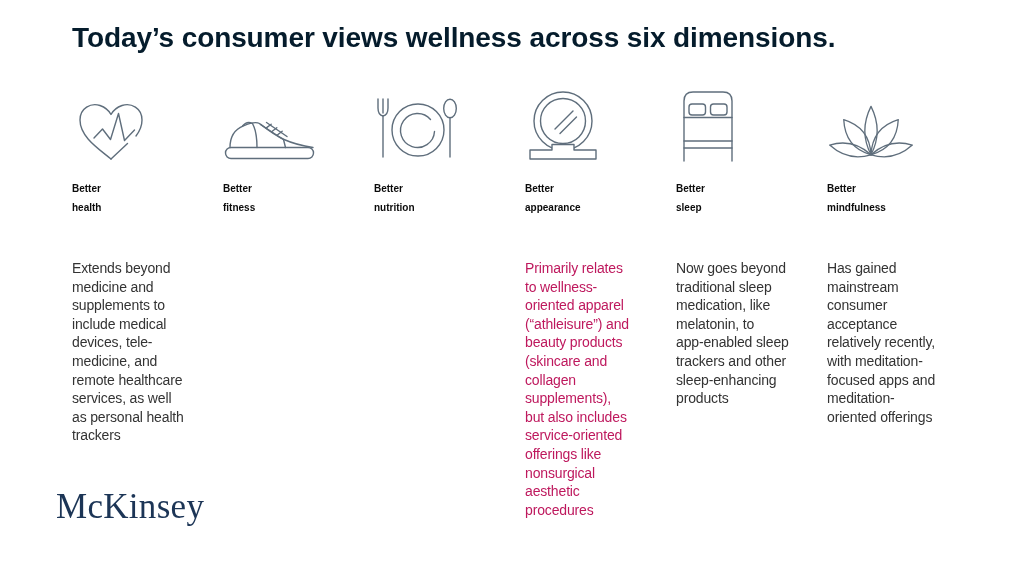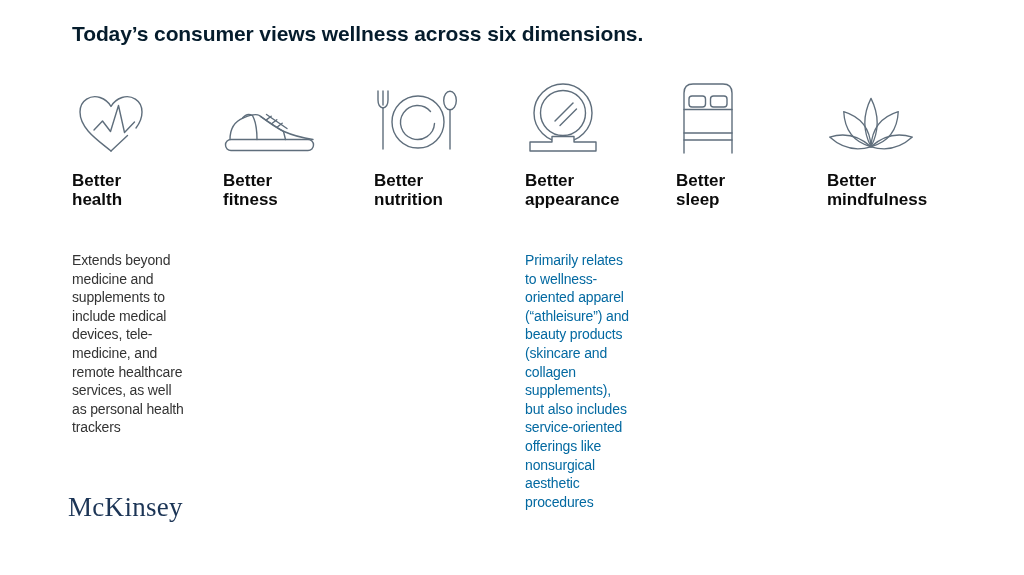--- a/index.html
+++ b/index.html
@@ -6,60 +6,60 @@
   html,body { width:1024px; height:575px; }
   body {
     background:#ffffff;
     font-family:"Liberation Sans", sans-serif;
     position:relative;
     overflow:hidden;
     color:#333;
   }
   .content { padding:22px 40px 0 72px; }
   .page-title {
-    font-size:21px;
+    font-size:28px;
     font-weight:bold;
     color:#051c2c;
     letter-spacing:-0.1px;
   }
   .columns {
     display:flex;
     gap:20px;
     margin-top:32px;
   }
   .col { width:131px; flex:0 0 131px; }
   .icon-box {
     height:76px;
     display:flex;
     align-items:flex-end;
   }
   .icon-box svg { color:var(--icon-stroke,#5f6e7c); display:block; }
   .dim-heading {
     margin:17px 0 9px 0;
-    font-size:17px;
+    font-size:10px;
     line-height:19px;
     font-weight:bold;
     color:#0b0b0b;
     white-space:pre-line;
   }
   .dim-desc {
     font-size:14px;
     line-height:18.6px;
     color:#333333;
     white-space:pre-line;
     letter-spacing:-0.15px;
     margin-top:42px;
   }
   .logo {
     position:absolute;
-    left:68px;
+    left:56px;
     top:494px;
     font-family:"Liberation Serif", serif;
     color:var(--logo-color,#1c3556);
-    font-size:27px;
+    font-size:35px;
     line-height:26px;
     letter-spacing:0.3px;
   }
   .logo .line2 { padding-left:27px; }
 </style>
 </head>
 <body style="background: rgb(255, 255, 255);">
 
 <div class="content">
   <h1 class="page-title" style="color: rgb(5, 28, 44);">Today’s consumer views wellness across six dimensions.</h1>
@@ -128,21 +128,21 @@
         <svg width="76" height="76" viewBox="0 0 76 76" fill="none" stroke="currentColor" stroke-width="1.4" stroke-linecap="round" stroke-linejoin="round">
           <circle cx="38" cy="35" r="29"></circle>
           <circle cx="38" cy="35" r="22.5"></circle>
           <path d="M30 43 L48 25"></path>
           <path d="M35 47.5 L51.5 31"></path>
           <path d="M5 73 V64 H27 V58.5 H49 V64 H71 V73 Z" fill="#ffffff"></path>
         </svg>
       </div>
       <h3 class="dim-heading" style="color: rgb(11, 11, 11);">Better
 appearance</h3>
-      <p class="dim-desc" style="color: #0369a1;">Primarily relates
+      <p class="dim-desc" style="color: #be185d;">Primarily relates
 to wellness-
 oriented apparel
 (“athleisure”) and
 beauty products
 (skincare and
 collagen
 supplements),
 but also includes
 service-oriented
 offerings like
@@ -157,34 +157,51 @@
           <path d="M8 75 V15 Q8 6 17 6 H47 Q56 6 56 15 V75"></path>
           <rect x="13" y="18" width="16.5" height="11" rx="3"></rect>
           <rect x="34.5" y="18" width="16.5" height="11" rx="3"></rect>
           <path d="M8 31.5 H56"></path>
           <path d="M8 55 H56"></path>
           <path d="M8 62 H56"></path>
         </svg>
       </div>
       <h3 class="dim-heading" style="color: rgb(11, 11, 11);">Better
 sleep</h3>
+      <p class="dim-desc" style="color: rgb(51, 51, 51);">Now goes beyond
+traditional sleep
+medication, like
+melatonin, to
+app-enabled sleep
+trackers and other
+sleep-enhancing
+products</p>
     </div>
 
     <div class="col">
       <div class="icon-box">
         <svg width="88" height="62" viewBox="0 0 100 70" fill="none" stroke="currentColor" stroke-width="1.5" stroke-linecap="round" stroke-linejoin="round">
           <path d="M50 62 Q36 35 50 7 Q64 35 50 62 Z"></path>
           <path d="M50 62 Q48.5 31 19 22 Q20.5 54 50 62 Z"></path>
           <path d="M50 62 Q51.5 31 81 22 Q79.5 54 50 62 Z"></path>
           <path d="M50 62 Q29 43 3 51 Q24 70 50 62 Z"></path>
           <path d="M50 62 Q71 43 97 51 Q76 70 50 62 Z"></path>
         </svg>
       </div>
       <h3 class="dim-heading" style="color: rgb(11, 11, 11);">Better
 mindfulness</h3>
+      <p class="dim-desc" style="color: rgb(51, 51, 51);">Has gained
+mainstream
+consumer
+acceptance
+relatively recently,
+with meditation-
+focused apps and
+meditation-
+oriented offerings</p>
     </div>
 
   </div>
 </div>
 
 <div class="logo">
   <div class="line1">McKinsey</div>
 </div>
 
 </body></html>

